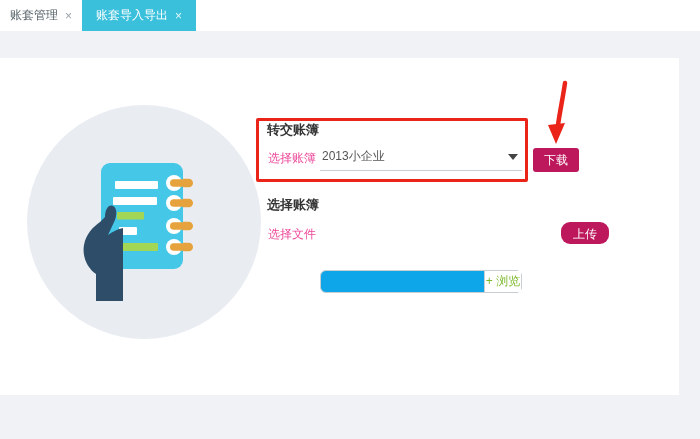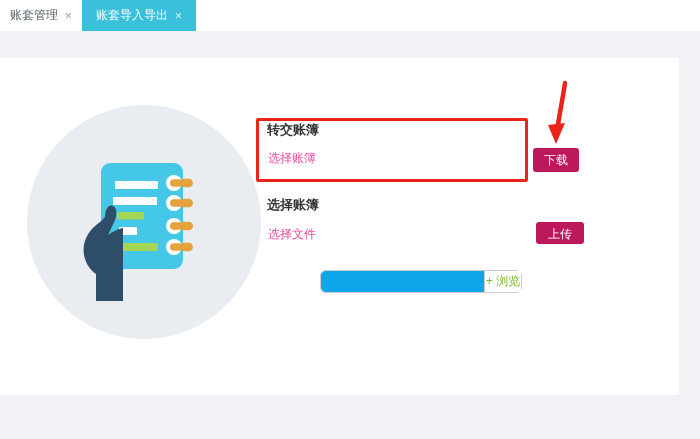--- a/index.html
+++ b/index.html
@@ -49,21 +49,21 @@
     position:absolute;right:4px;top:10px;width:0;height:0;
     border-left:5px solid transparent;border-right:5px solid transparent;
     border-top:6px solid #444;
   }
   .btn{
     position:absolute;border:none;border-radius:3px;background:#be185d;
     color:#fff;font-size:12px;text-align:center;cursor:pointer;
     font-family:"Liberation Sans","DejaVu Sans",sans-serif;padding:4px;
   }
   .btn-download{left:533px;top:90px;width:46px;height:24px;}
-  .btn-upload{left:536px;top:164px;width:48px;height:22px;}
+  .btn-upload{left:561px;top:164px;width:48px;height:22px;border-radius:9px;}
   
   .filebox{
     position:absolute;left:320px;top:164px;width:202px;height:23px;
     border:1px solid #c9ced2;border-radius:6px;background:#0ea5e9;
     display:flex;box-sizing:border-box;margin-top:48px;
   }
   .filebox input{
     flex:1;border:none;outline:none;min-width:0;height:100%;
     font-size:12px;color:#555;padding:0 4px;background:transparent;
     font-family:"Liberation Sans","DejaVu Sans",sans-serif;
@@ -131,20 +131,24 @@
     <rect x="92" y="122" width="18" height="8" rx="1" fill="#ffffff"></rect>
     <rect x="90" y="138" width="41" height="8" rx="1" fill="#a3d655"></rect>
 
     <path fill="#2e4d68" d="M96,196 L69,196 L69,169 C60,163 55,151 57,140 C59,129 66,122 73,117
          L78,112 C78,104 82,99 86,101 C90,103 90,109 88,115 L81,130
          C85,127 91,124 96,123 Z"></path>
   </svg>
 
   <div class="sec-title t-title">转交账簿</div>
   <div class="field-label t-label">选择账簿</div>
+  <div class="dropdown">
+    <span class="val">2013小企业</span>
+    <span class="caret"></span>
+  </div>
   <button class="btn btn-download">下载</button>
 
   <div class="annot-box"></div>
   <svg class="annot-arrow" viewBox="0 0 30 68" aria-hidden="true">
     <path d="M20,3 C18,17 15,31 13,45" stroke="#ea2418" stroke-width="4.5" fill="none" stroke-linecap="round"></path>
     <polygon points="11,64 3,45 20,43" fill="#ea2418"></polygon>
   </svg>
 
   <div class="sec-title r-title">选择账簿</div>
   <div class="field-label r-label">选择文件</div>

